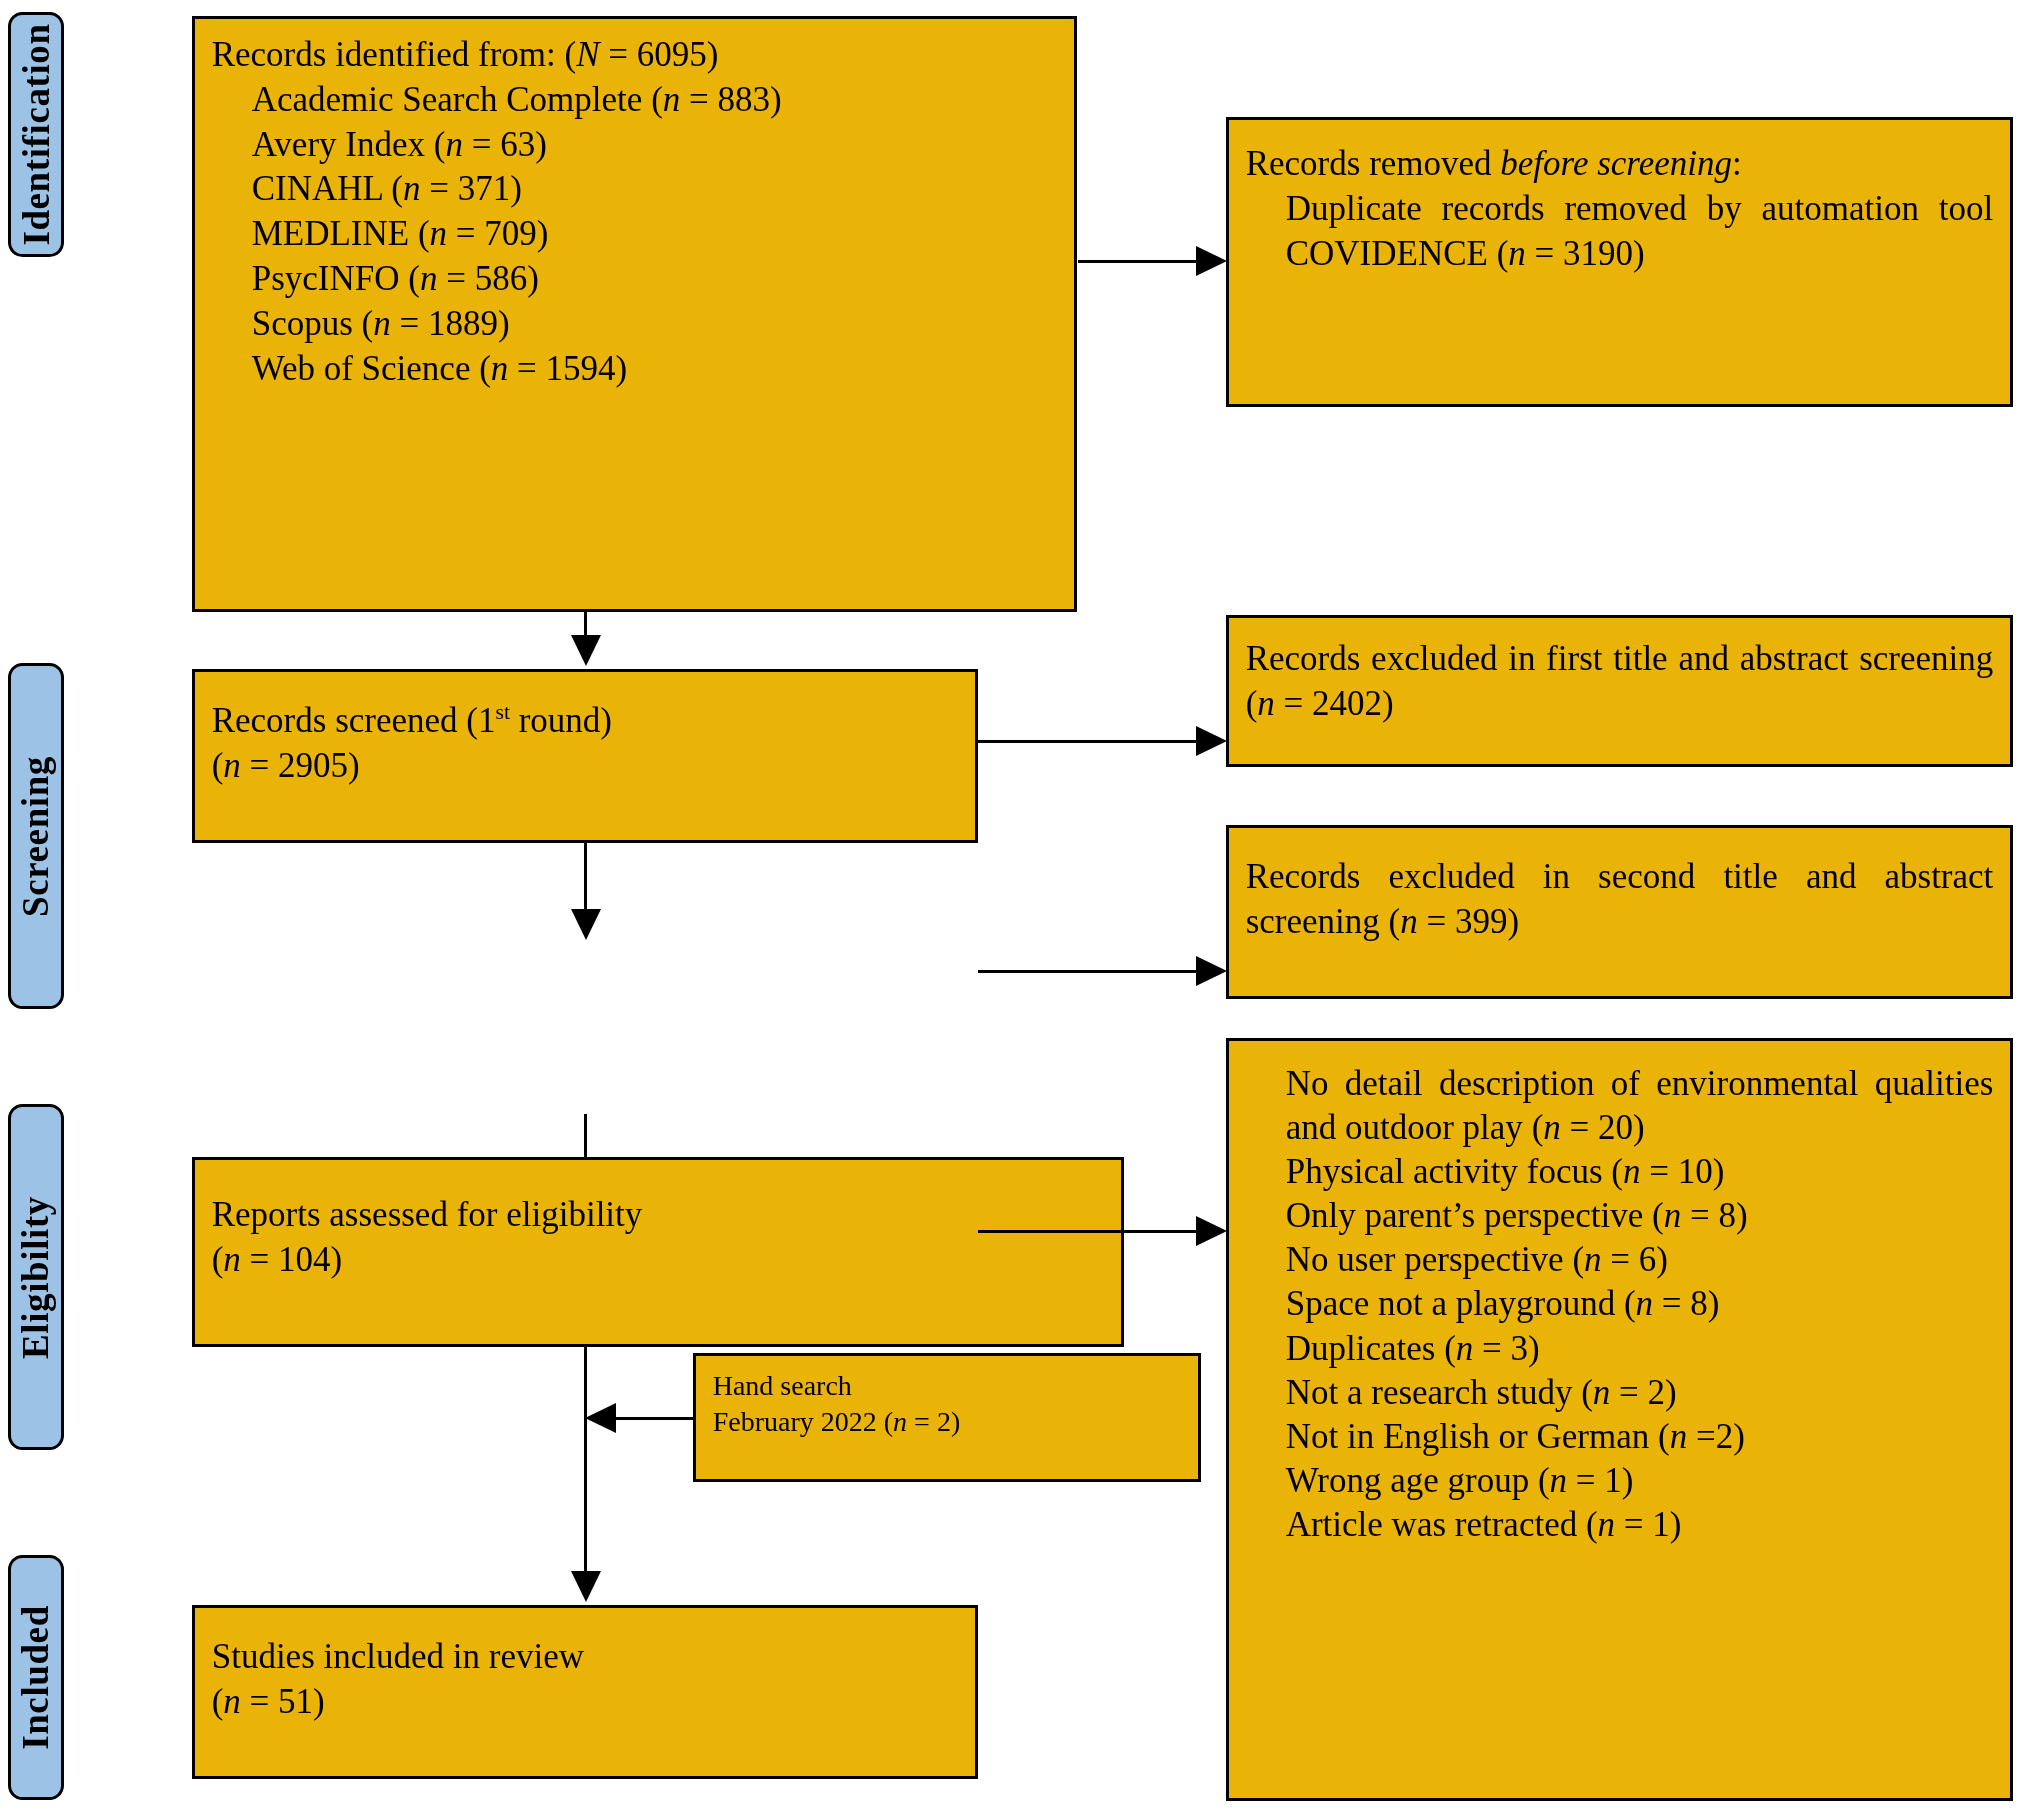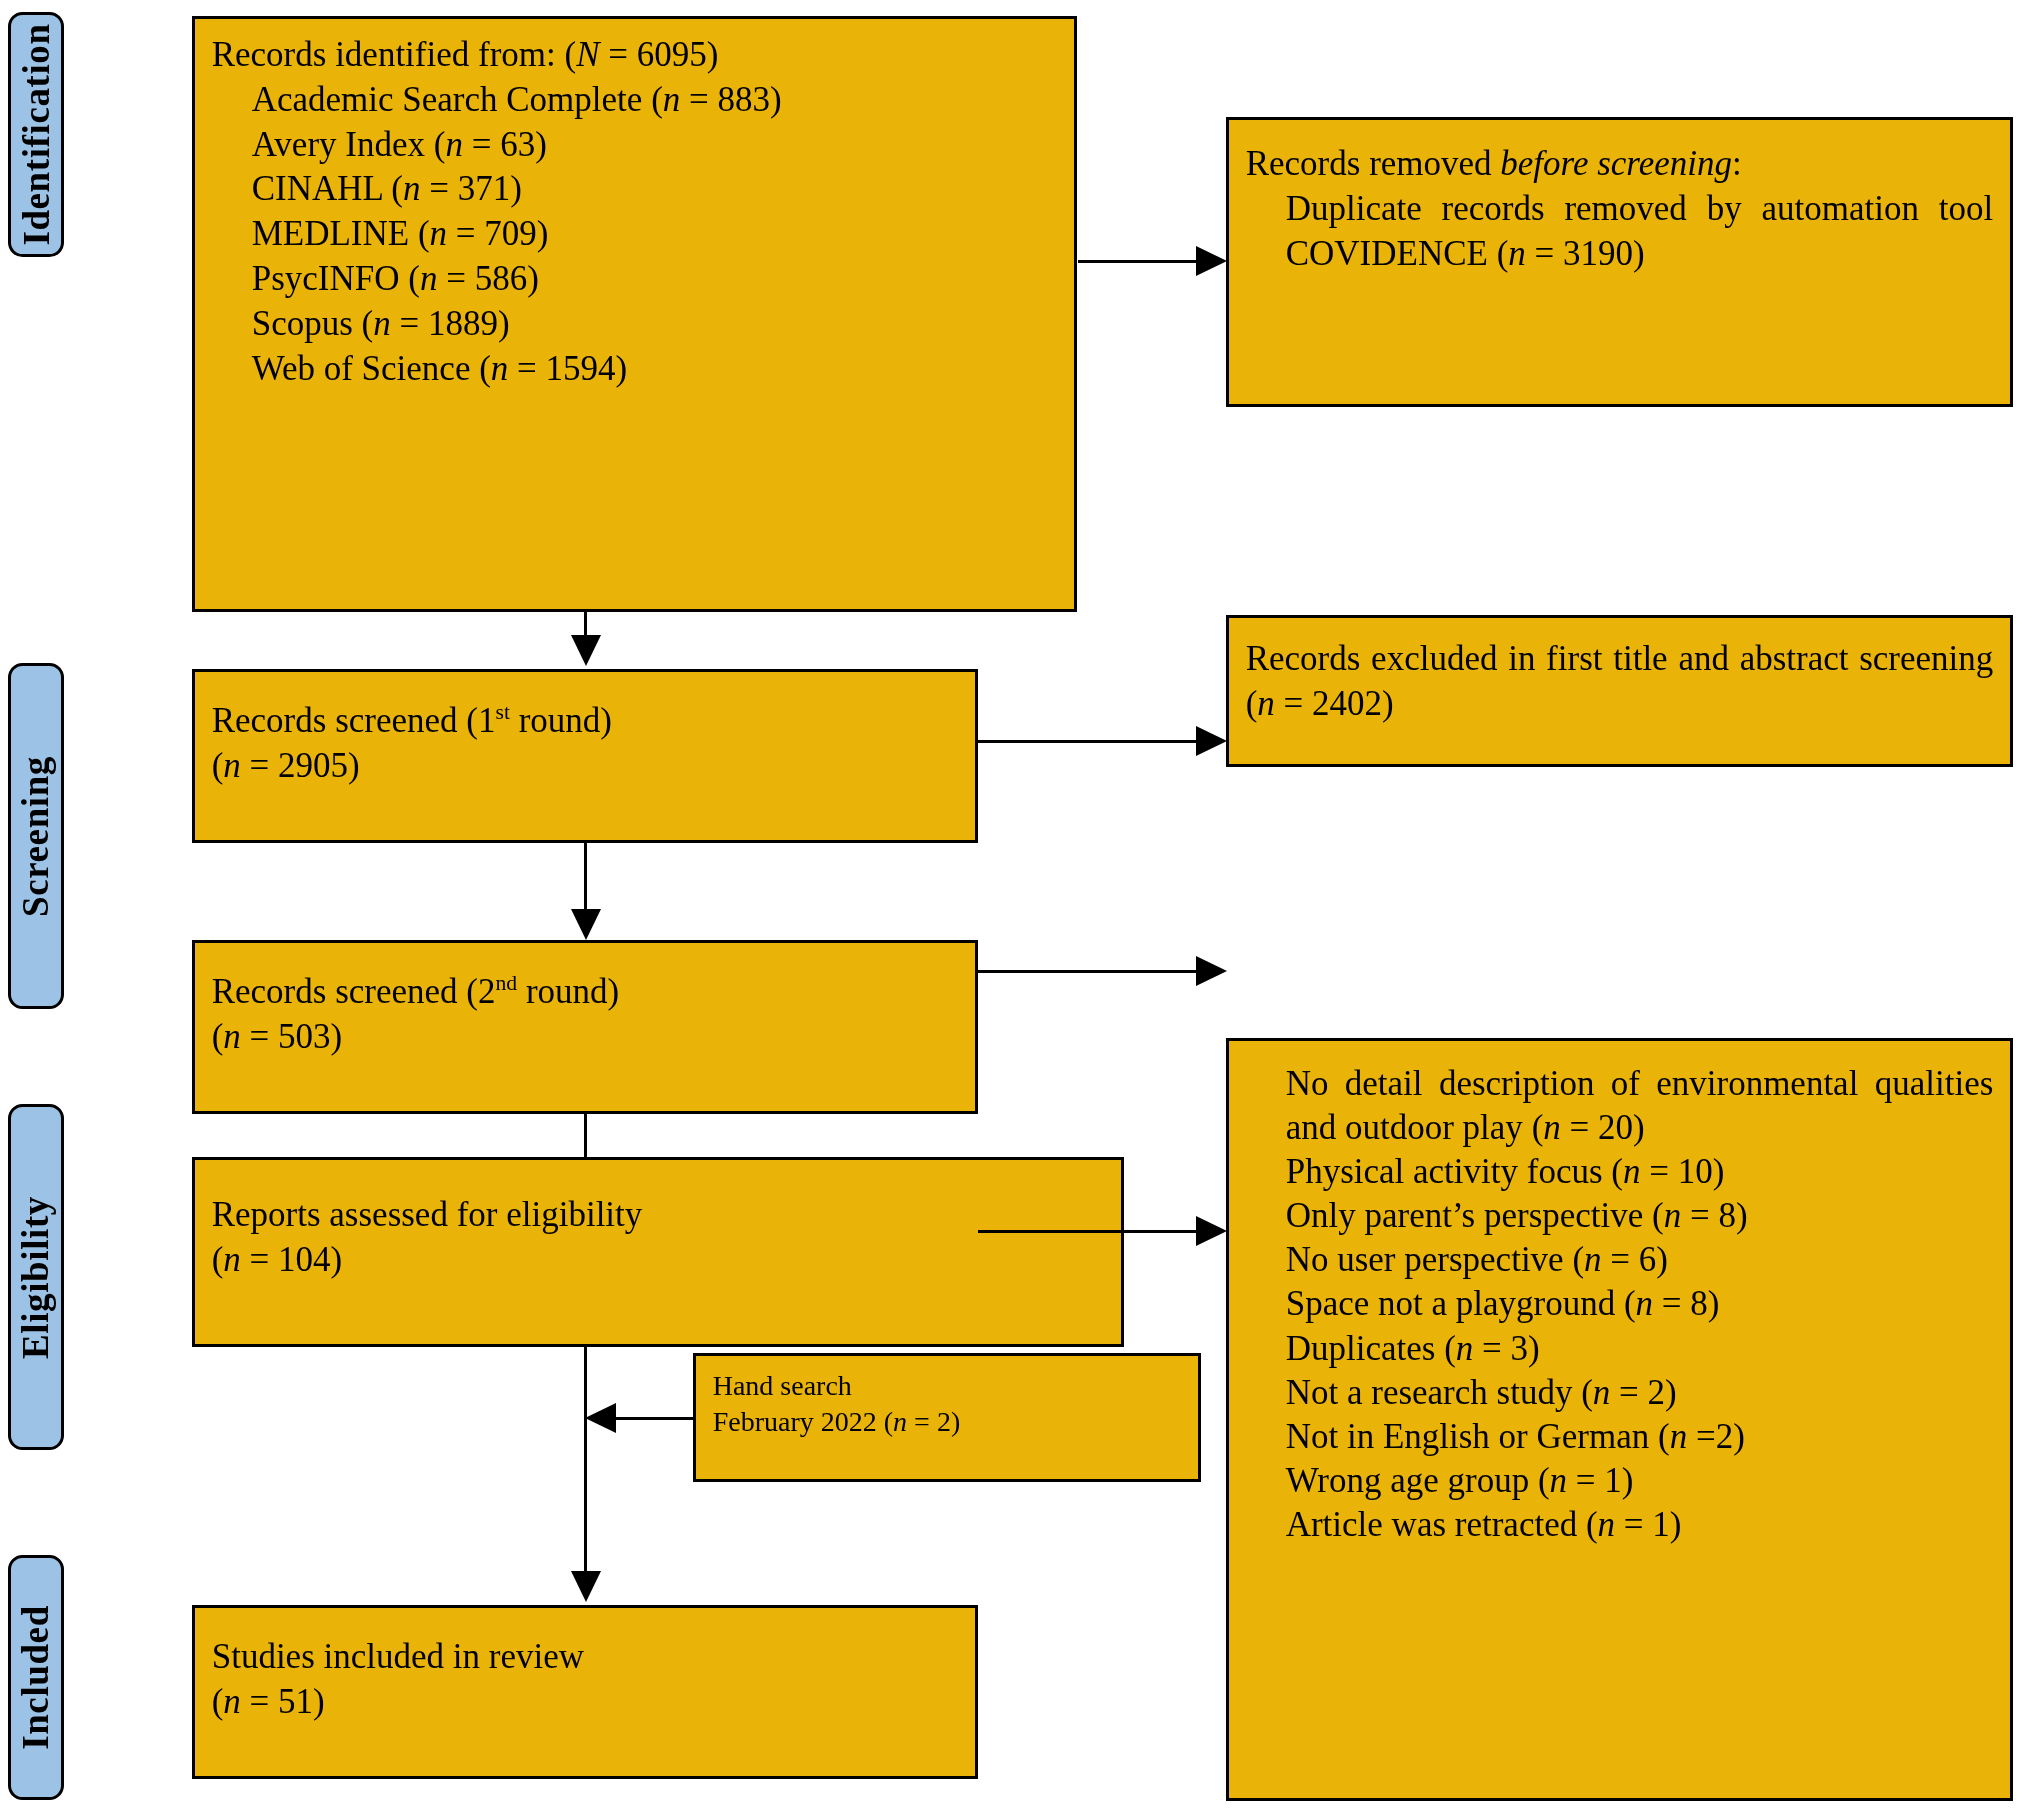--- a/index.html
+++ b/index.html
@@ -139,25 +139,24 @@
   <div class="box justified" style="left:1226px; top:615px; width:787px; height:152px; padding-top:19px;">
     <span>Records excluded in first title and abstract screening (</span><span class="it">n</span><span> = 2402)</span>
   </div>
 
   <div class="hline" style="left:978px; top:740px; width:218px;"></div>
   <div class="arrow-right" style="left:1196px; top:726px;"></div>
 
   <div class="vline" style="left:584px; top:843px; height:70px;"></div>
   <div class="arrow-down" style="left:571px; top:909px;"></div>
 
-  <div class="box" style="left:192px; top:940px; width:786px; height:174px; padding-top:27px;">
-    <span class="ln"><span>Records screened (2</span><sup>nd</sup><span> round)</span></span>
-    <span class="ln"><span>(</span><span class="it">n</span><span> = 503)</span></span>
-  </div>
-
+
+  <div class="box justified" style="left:1226px; top:825px; width:787px; height:174px; padding-top:27px;">
+    <span>Records excluded in second title and abstract screening (</span><span class="it">n</span><span> = 399)</span>
+  </div>
 
   <div class="hline" style="left:978px; top:970px; width:218px;"></div>
   <div class="arrow-right" style="left:1196px; top:956px;"></div>
 
   <div class="vline" style="left:584px; top:1114px; height:70px;"></div>
   <div class="arrow-down" style="left:571px; top:1180px;"></div>
 
   <div class="box" style="left:192px; top:1157px; width:932px; height:190px; padding-top:33px;">
     <span class="ln">Reports assessed for eligibility</span>
     <span class="ln"><span>(</span><span class="it">n</span><span> = 104)</span></span>

